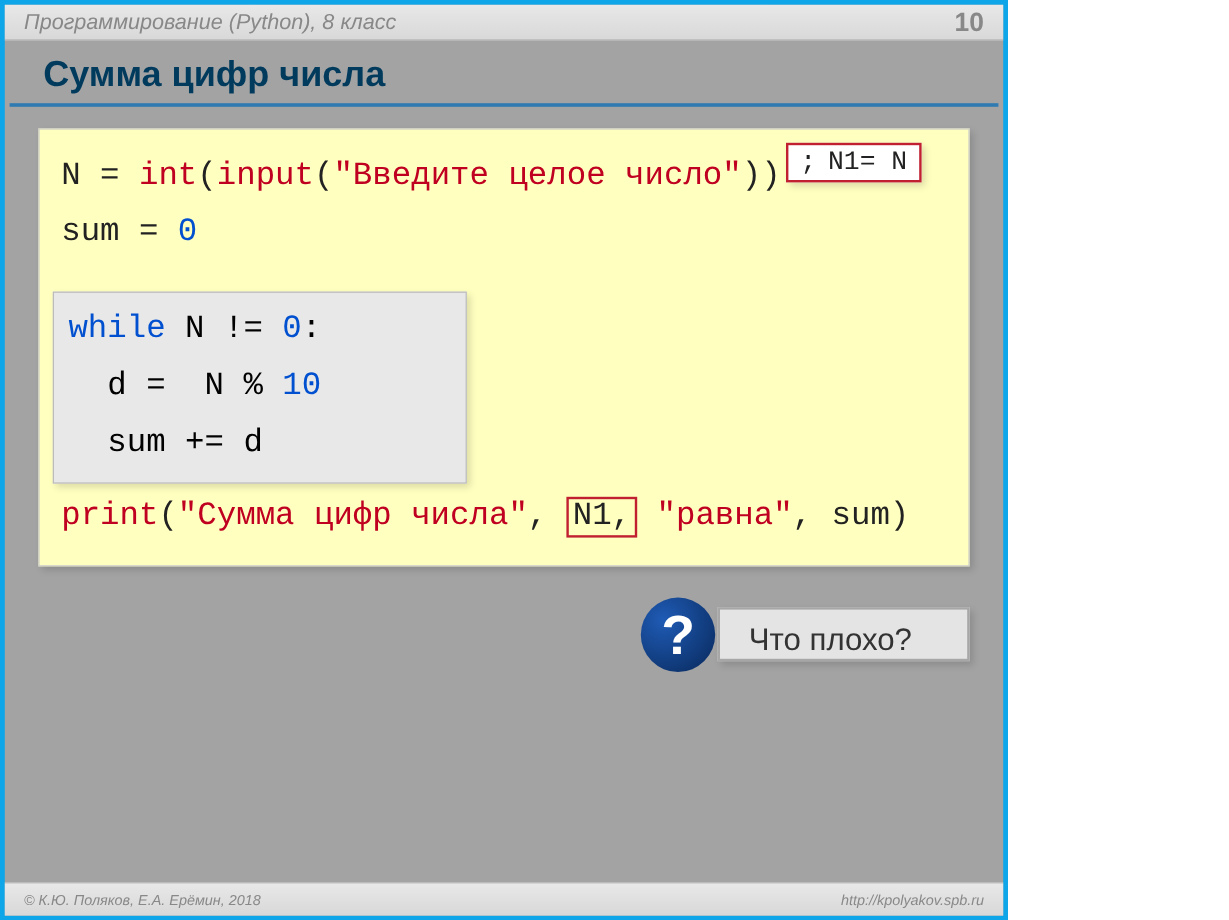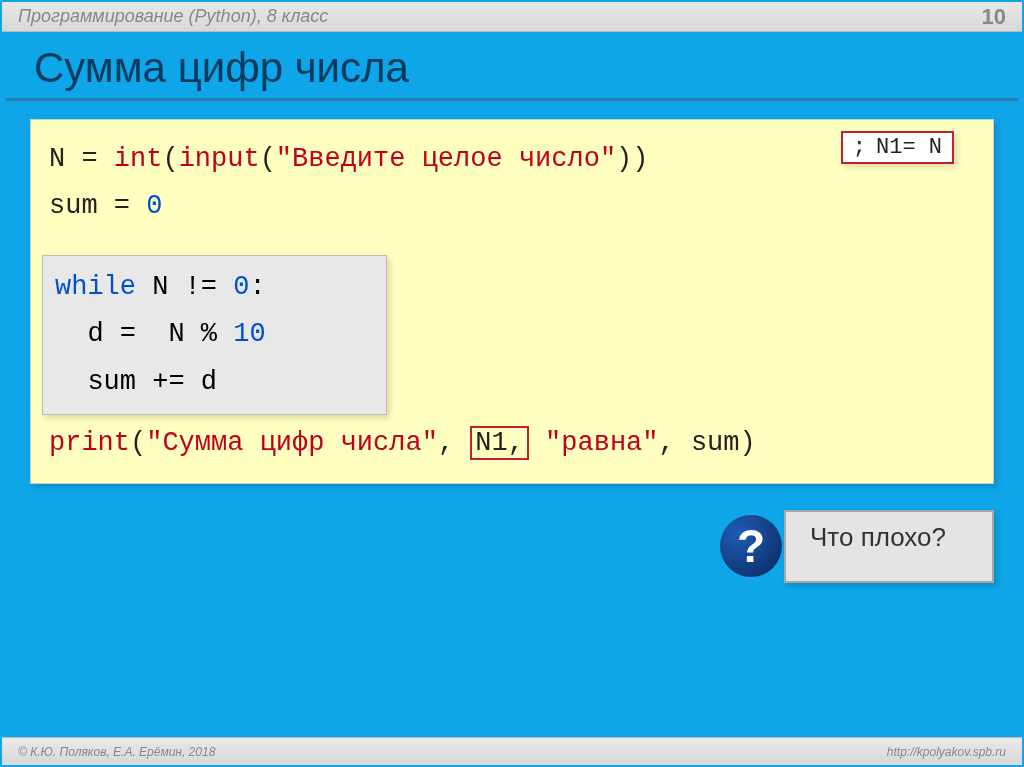--- a/index.html
+++ b/index.html
@@ -3,46 +3,46 @@
 <meta charset="utf-8">
 <style>
   * { box-sizing: border-box; }
   body {
     margin: 0;
     padding: 0;
     font-family: Arial, Helvetica, sans-serif;
     background: #fff;
   }
   .slide {
-    width: 1024px;
+    width: 840px;
     height: 767px;
     position: relative;
-    border: 2px solid #0ea5e9;
-    background: #0ea5e9;
+    border: 4px solid #0ea5e9;
+    background: #a3a3a3;
   }
   .topbar {
     background: linear-gradient(#e8e8e8,#d8d8d8);
     border-bottom: 1px solid #bbb;
     height: 30px;
     display: flex;
     align-items: center;
     justify-content: space-between;
     padding: 0 16px;
     color: #888;
     font-size: 18px;
     font-style: italic;
   }
   .topbar .page {
     font-weight: bold;
     font-style: normal;
     font-size: 22px;
   }
   .title {
-    font-size: 42px;
-    font-weight: normal;
+    font-size: 30px;
+    font-weight: bold;
     color: #003a5c;
     padding: 12px 28px 6px 28px;
     border-bottom: 3px solid #2f7ab1;
     margin: 0 4px;
   }
   .codewrap {
     position: relative;
     margin: 18px 28px 0 28px;
   }
   .codebox {
@@ -114,21 +114,21 @@
     display: flex;
     align-items: center;
     justify-content: center;
     margin-right: -12px;
     z-index: 2;
     position: relative;
   }
   .qbox {
     background: #e4e4e4;
     border: 2px solid #a7a7a7;
-    padding: 10px 24px 28px 24px;
+    padding: 10px 24px 0 24px;
     font-size: 26px;
     color: #333;
     font-family: Arial, Helvetica, sans-serif;
     min-width: 210px;
     box-shadow: 3px 3px 6px rgba(0,0,0,0.15);
   }
   .footer {
     position: absolute;
     bottom: 0;
     left: 0;

